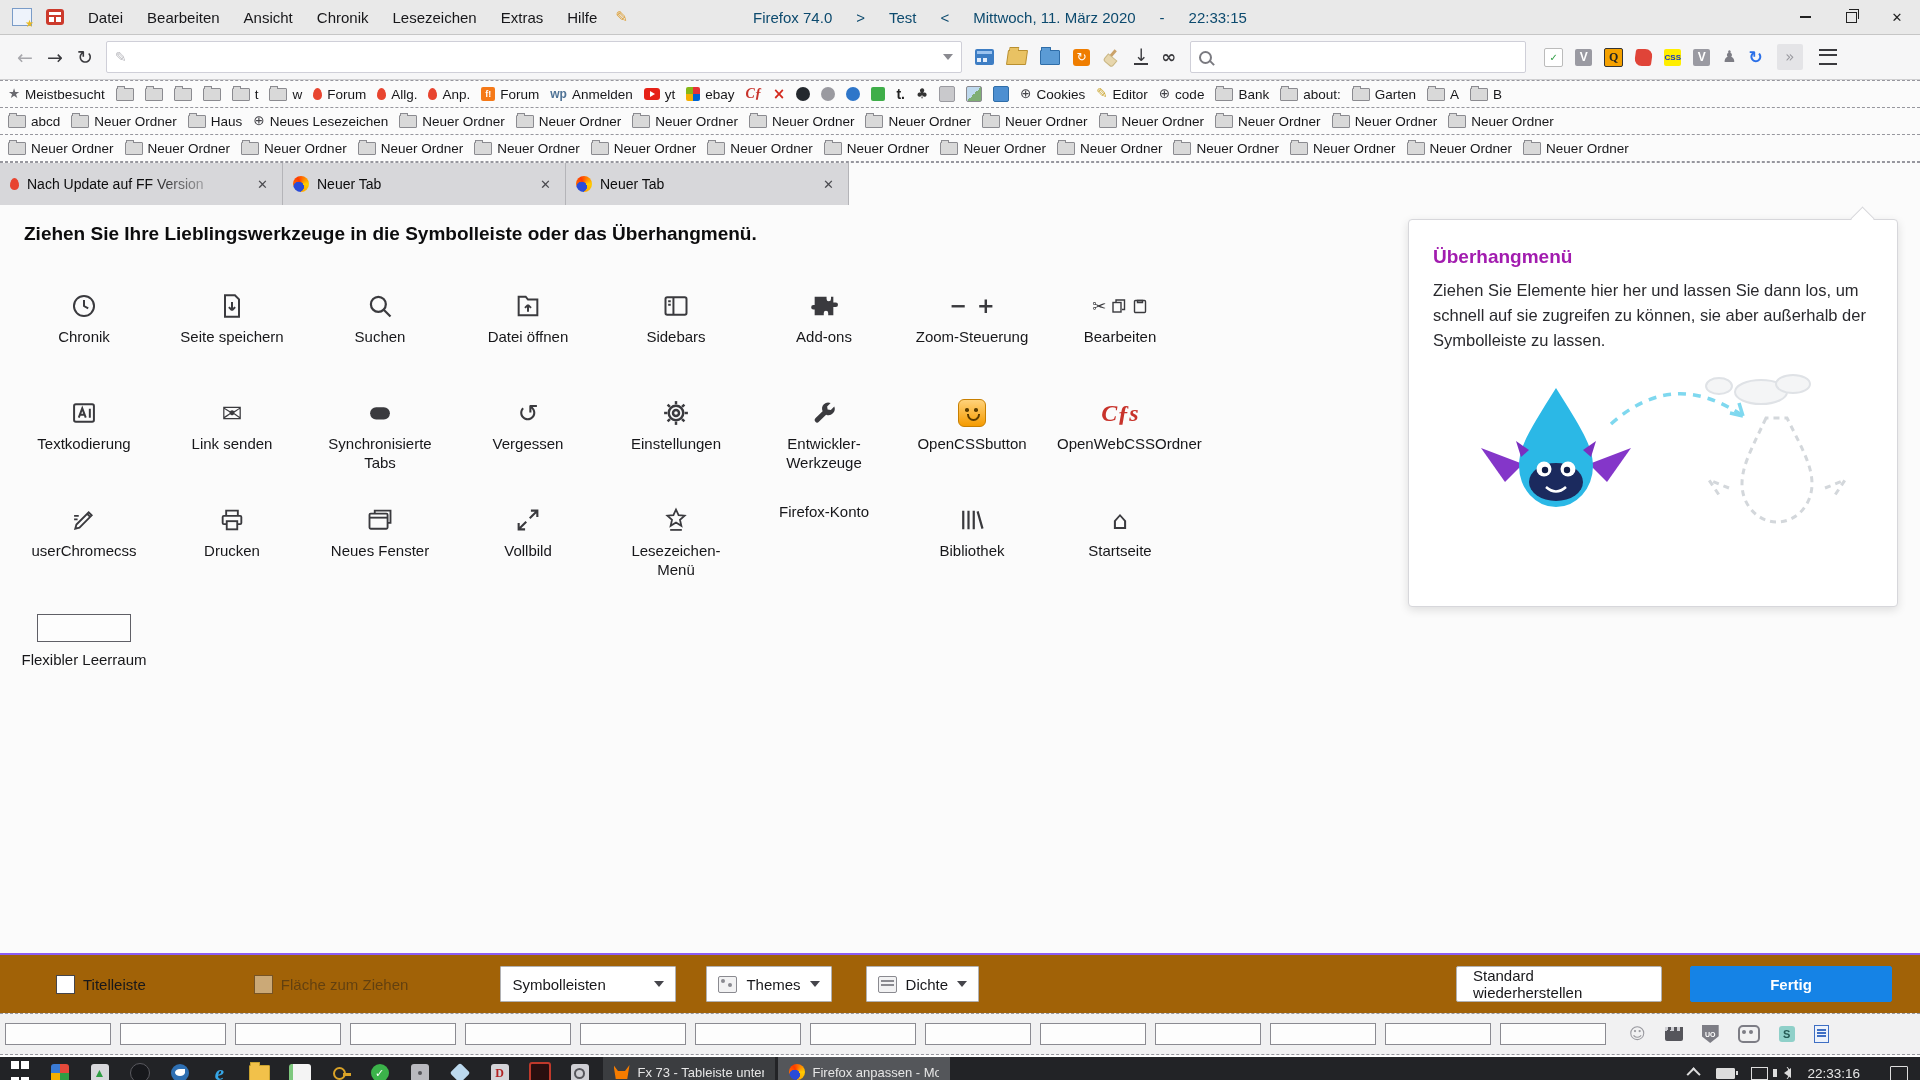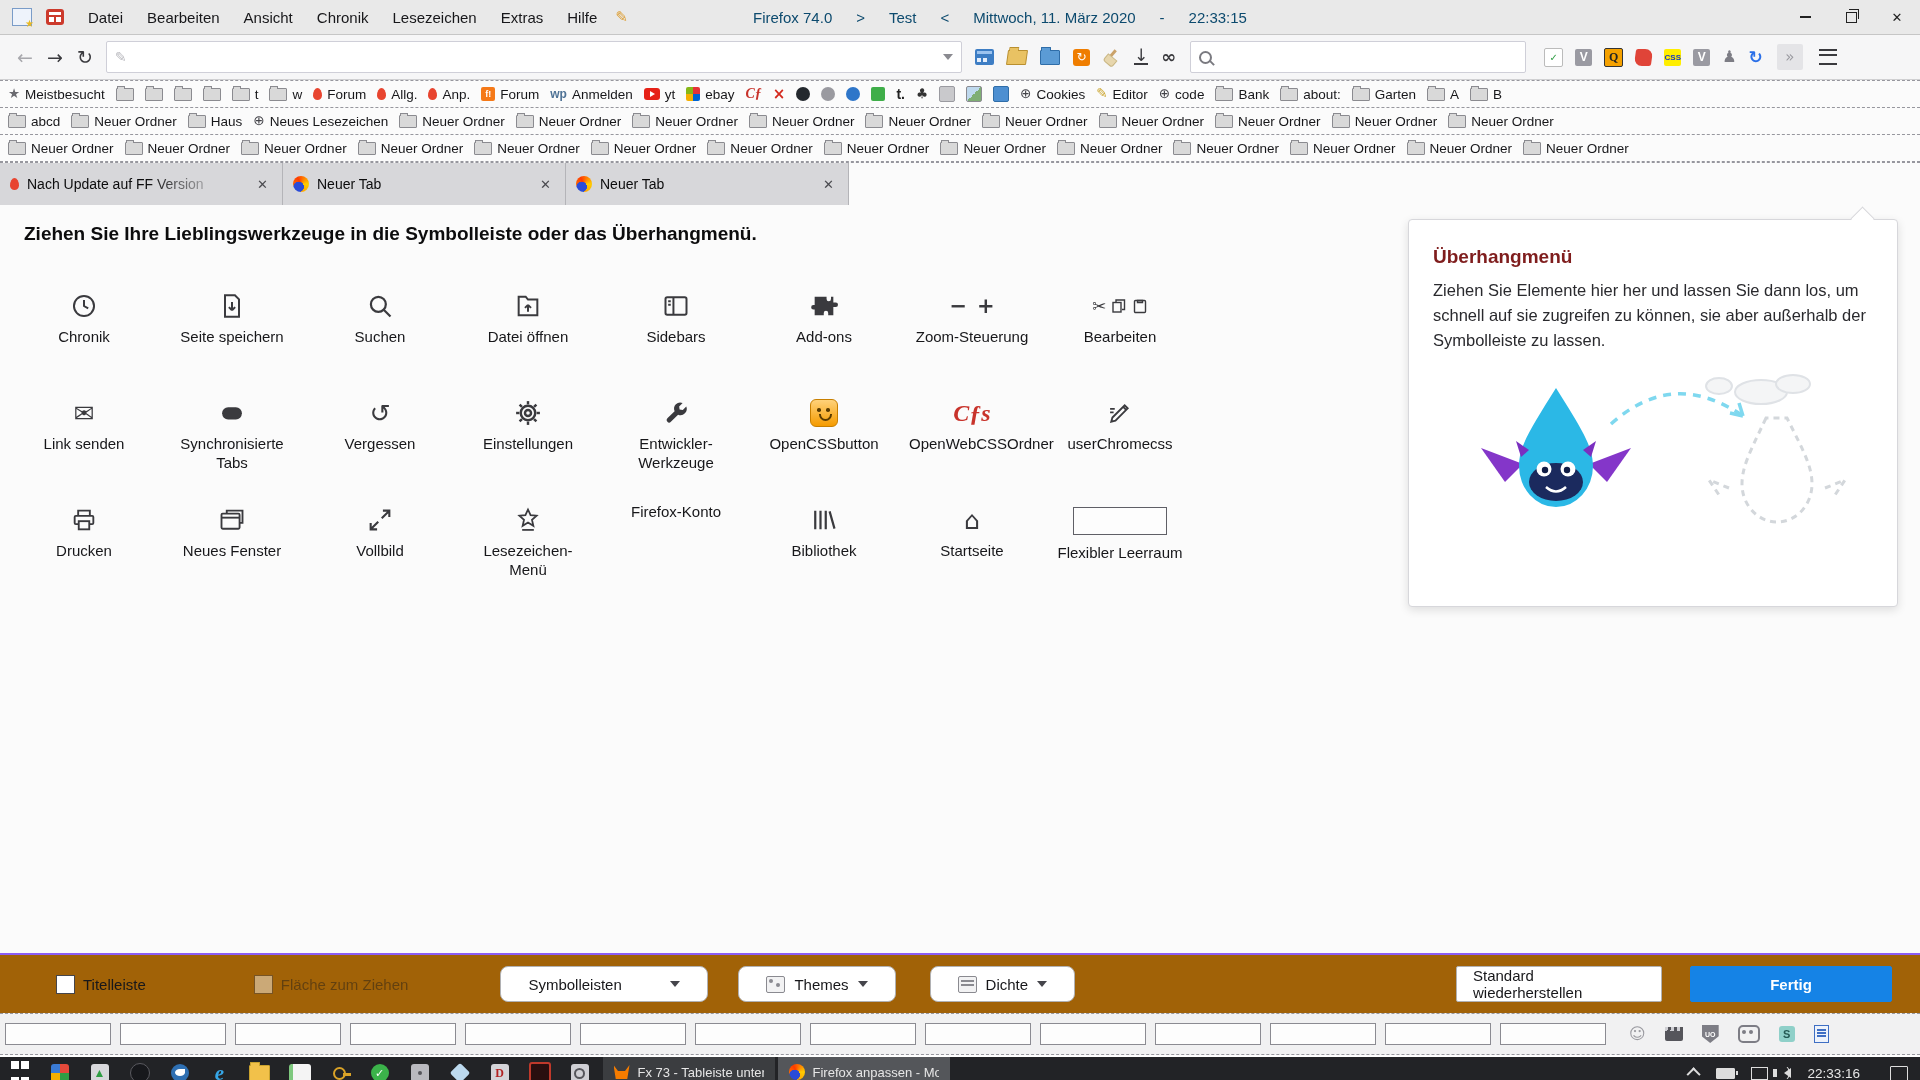--- a/index.html
+++ b/index.html
@@ -117,30 +117,30 @@
   .editc{display:inline-flex;gap:5px;align-items:center;color:#3a3a3e;font-size:17px;}
   .smiley{width:26px;height:26px;border-radius:6px;background:linear-gradient(#ffd27a,#f59b00);border:1px solid #c87f00;position:relative;display:inline-block;}
   .smiley::before{content:"";position:absolute;left:6px;top:8px;width:3.5px;height:3.5px;background:#5a3b00;border-radius:50%;box-shadow:9px 0 0 #5a3b00;}
   .smiley::after{content:"";position:absolute;left:8px;bottom:5px;width:9px;height:5px;border:2px solid #5a3b00;border-top:none;border-radius:0 0 8px 8px;}
   .flexslot{width:92px;height:26px;border:1px solid #5f5f66;background:#fdfdfd;margin:4px 0 9px;}
   .cell.noicon{justify-content:flex-start;}
 
   
   .panel{position:absolute;left:1408px;top:14px;width:490px;height:388px;background:#fff;border:1px solid #d7d7db;border-radius:4px;box-shadow:0 3px 10px rgba(0,0,0,.12);padding:26px 24px;box-sizing:border-box;}
   .panel::before{content:"";position:absolute;top:-10px;right:26px;width:16px;height:16px;background:#fff;border-left:1px solid #d7d7db;border-top:1px solid #d7d7db;transform:rotate(45deg);}
-  .panel h2{margin:0 0 10px;font-size:19px;font-weight:700;color:#7f1d1d;}
+  .panel h2{margin:0 0 10px;font-size:19px;font-weight:700;color:#a21caf;}
   .panel p{margin:0;font-size:16.5px;line-height:1.5;color:#2a2a2e;max-width:452px;}
   .mascot{margin-top:14px;margin-left:28px;}
 
   
   .footer{height:58px;display:flex;align-items:center;background:#a16207;border-top:2px solid #8b5cf6;padding-left:56px;}
   .cb{width:17px;height:17px;border:1.6px solid #45454b;background:#fff;display:inline-block;flex:none;}
   .cb-wrap{display:flex;align-items:center;gap:8px;font-size:15px;}
   .cb-wrap.disabled{opacity:.45;align-items:center;}
-  .dd{height:34px;border:1px solid #b1b1b3;background:#fff;border-radius:8px;display:flex;align-items:center;gap:9px;padding:0 27px;font-size:15px;}
+  .dd{height:34px;border:1px solid #b1b1b3;background:#fff;border-radius:1px;display:flex;align-items:center;gap:9px;padding:0 11px;font-size:15px;}
   .dd-arrow{width:0;height:0;border-left:5px solid transparent;border-right:5px solid transparent;border-top:6px solid #45454b;}
   .mini-ic{width:17px;height:15px;border:1px solid #8a8a90;border-radius:2px;position:relative;background:#f2f2f3;}
   .mini-themes::before{content:"";position:absolute;left:2px;top:2px;width:4px;height:4px;border-radius:50%;background:#8a8a90;box-shadow:7px 4px 0 #8a8a90;}
   .mini-density::before{content:"";position:absolute;left:2px;top:3px;right:2px;height:2px;background:#8a8a90;box-shadow:0 4px 0 #8a8a90;}
   .btn{height:34px;border:1px solid #b1b1b3;background:#fff;border-radius:2px;display:flex;align-items:center;justify-content:center;font-size:15px;padding:0 16px;}
   .btn-primary{background:#1583e6;border-color:#1583e6;color:#fff;font-weight:700;width:168px;}
 
   
   .strip{height:40px;background:#f1f1f2;border-top:1px dashed #97979e;border-bottom:1px dashed #97979e;display:flex;align-items:center;padding:0 5px;gap:9px;}
   .slot{width:104px;height:20px;border:1px solid #8b8b92;background:#fdfdfd;flex:none;}
@@ -615,20 +615,31 @@
                 <rect x="2.5" y="2.5" width="11" height="12" rx="1"></rect>
                 <path d="M5.5 2.5h5v2h-5z"></path>
               </g>
             </svg>
           </span>
         </div>
         <div class="tool-label">Bearbeiten</div>
       </div>
       <div class="cell">
         <div class="icon-box">
+          <svg class="gi" viewBox="0 0 24 24">
+            <g stroke="#3a3a3e" stroke-width="1.7" fill="none">
+              <rect x="3.5" y="4.5" width="17" height="15" rx="1.5"></rect>
+              <path d="M7.5 16l3-8 3 8m-5-2.6h4.2M17 8.3v7.7"></path>
+            </g>
+          </svg>
+        </div>
+        <div class="tool-label">Textkodierung</div>
+      </div>
+      <div class="cell">
+        <div class="icon-box">
           <span class="gl big" data-icon="✉"></span>
         </div>
         <div class="tool-label">Link senden</div>
       </div>
       <div class="cell">
         <div class="icon-box">
           <svg class="gi" viewBox="0 0 24 24">
             <rect x="3.5" y="7" width="17" height="10.5" rx="5.2" fill="#3a3a3e"></rect>
           </svg>
         </div>

